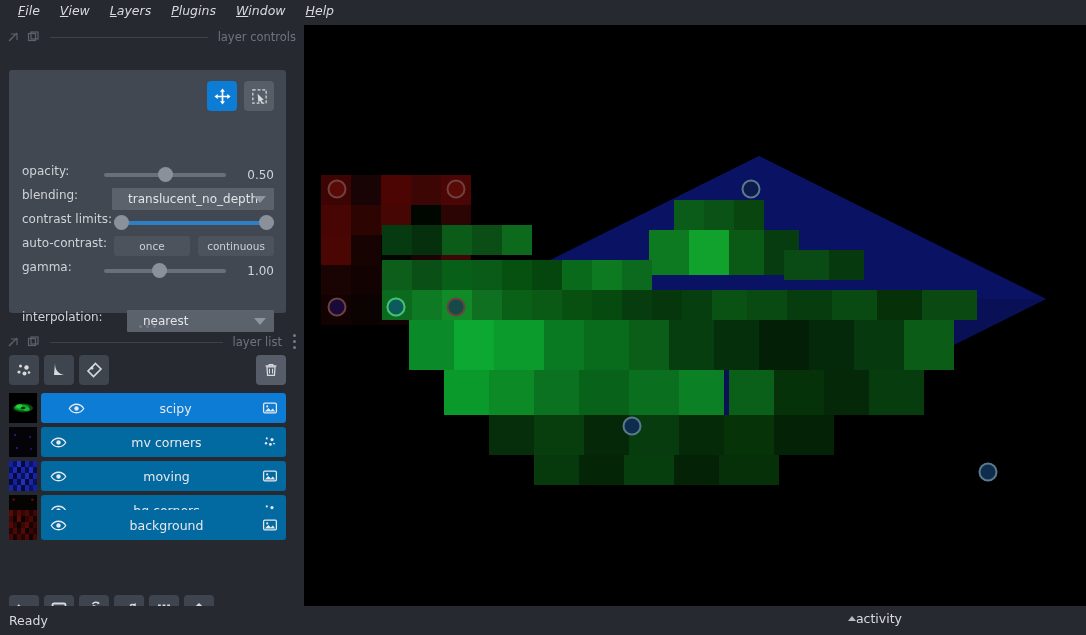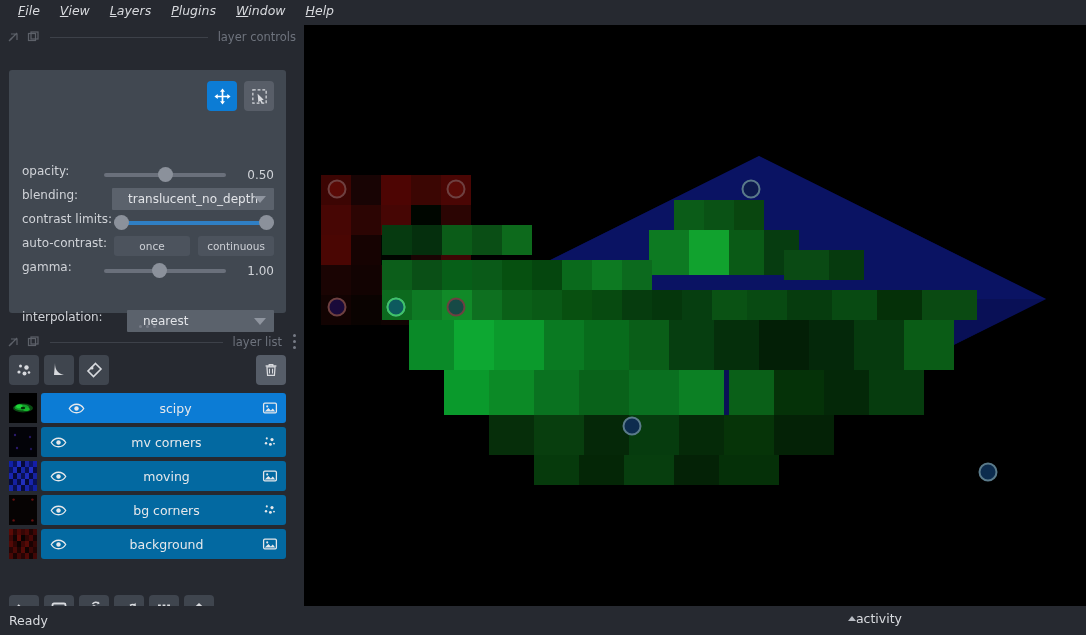--- a/index.html
+++ b/index.html
@@ -508,21 +508,21 @@
             <svg width="16" height="16" viewBox="0 0 20 20">
               <circle cx="6" cy="5.5" r="1.3" fill="#e6e8eb"></circle>
               <circle cx="12.5" cy="7" r="2" fill="#e6e8eb"></circle>
               <circle cx="5" cy="11.5" r="1.5" fill="#e6e8eb"></circle>
               <circle cx="10.5" cy="13" r="1.8" fill="#e6e8eb"></circle>
               <circle cx="15" cy="12" r="1.2" fill="#e6e8eb"></circle>
             </svg>
           </div>
         </div>
       </div>
-      <div class="layer-row" style="top: 504px;">
+      <div class="layer-row" style="top: 485px;">
         <div class="layer-thumb"><svg width="28" height="30" viewBox="0 0 14 15">
             <rect x="0" y="0" width="2" height="3" fill="#5a0a06"></rect>
             <rect x="2" y="0" width="2" height="3" fill="#2a0504"></rect>
             <rect x="4" y="0" width="2" height="3" fill="#4e0806"></rect>
             <rect x="6" y="0" width="2" height="3" fill="#360605"></rect>
             <rect x="8" y="0" width="2" height="3" fill="#4a0806"></rect>
             <rect x="10" y="0" width="2" height="3" fill="#200403"></rect>
             <rect x="12" y="0" width="2" height="3" fill="#3e0605"></rect>
             <rect x="0" y="3" width="2" height="3" fill="#400706"></rect>
             <rect x="2" y="3" width="2" height="3" fill="#120303"></rect>

